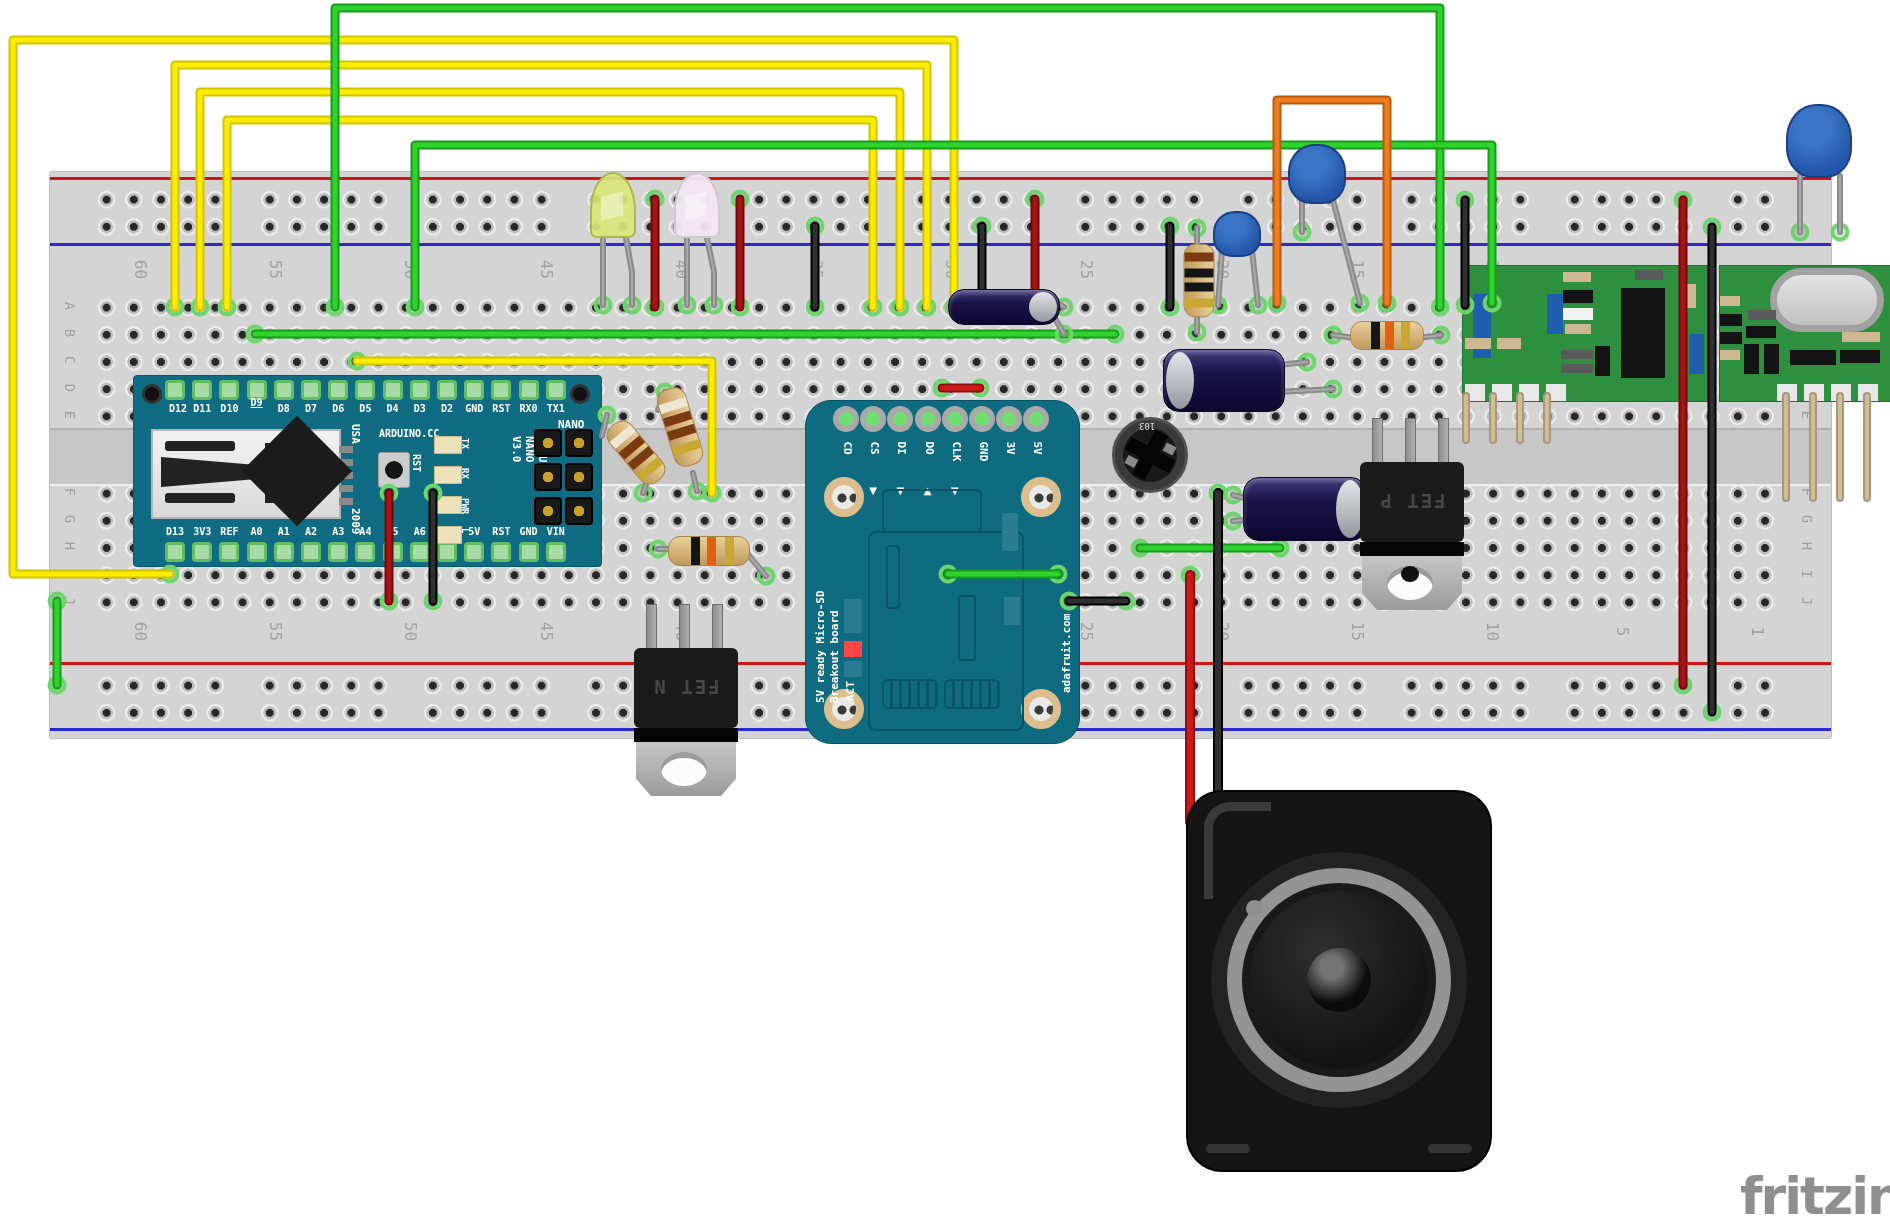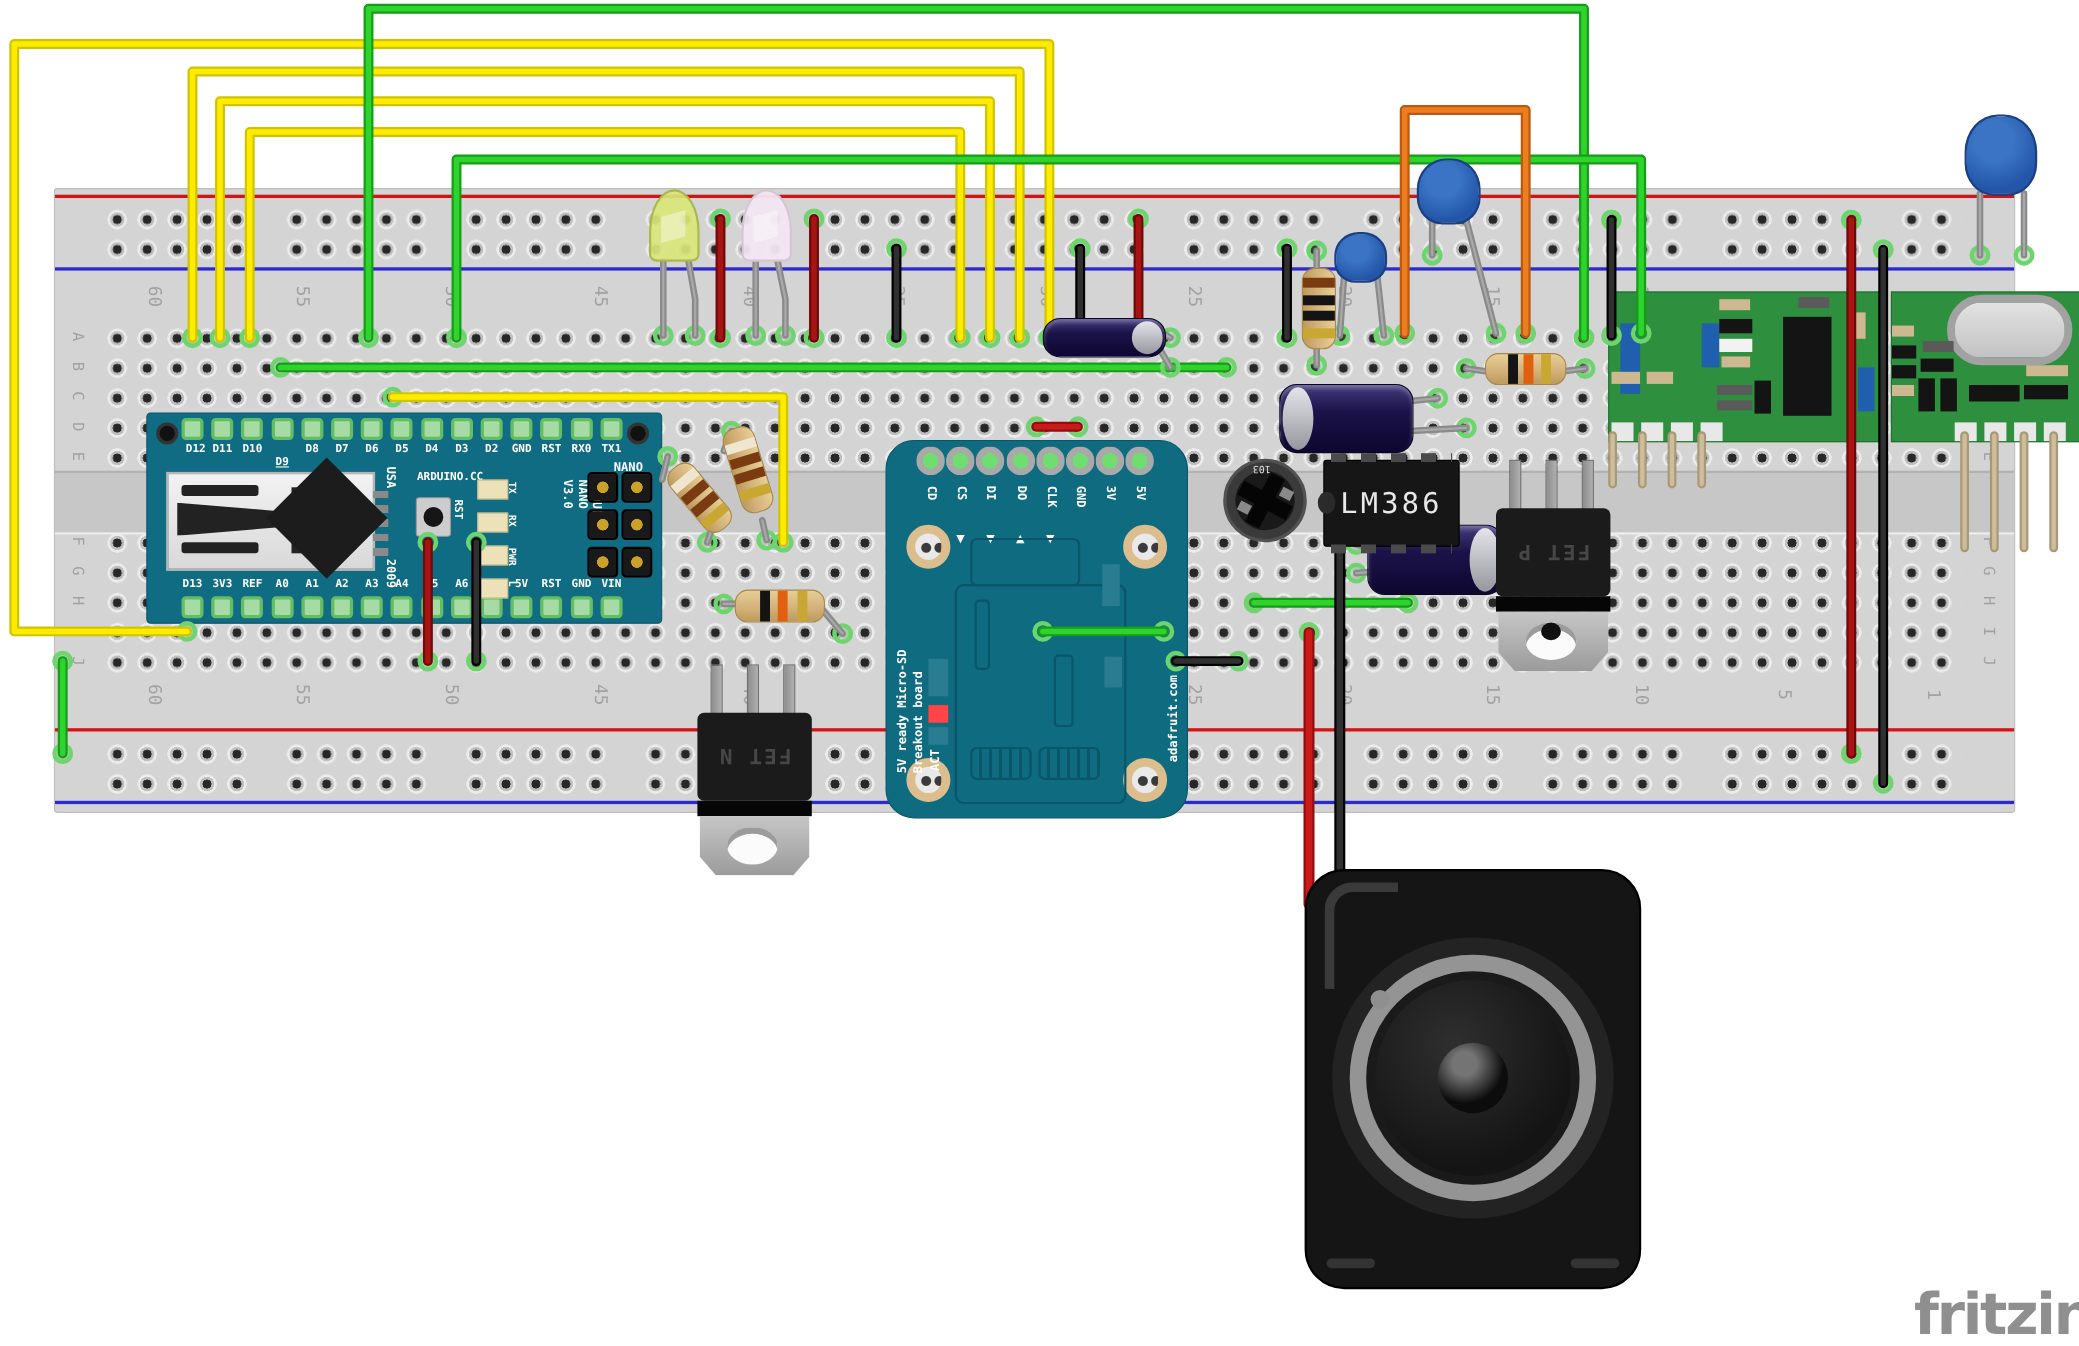--- a/index.html
+++ b/index.html
@@ -149,21 +149,21 @@
         <span class="pad-sq" style="left: 303px; top: 4px;"></span>
         <span class="pad-sq" style="left: 330.2px; top: 4px;"></span>
         <span class="pad-sq" style="left: 357.4px; top: 4px;"></span>
         <span class="pad-sq" style="left: 384.6px; top: 4px;"></span>
         <span class="pad-sq" style="left: 411.8px; top: 4px;"></span>
       </div>
     <div>
         <span class="pin-lab" style="left: 27px; top: 27px;">D12</span>
         <span class="pin-lab" style="left: 51.2px; top: 27px;">D11</span>
         <span class="pin-lab" style="left: 78.4px; top: 27px;">D10</span>
-        <span class="pin-lab" style="left: 105.6px; top: 39px; text-decoration: underline;">D9</span>
+        <span class="pin-lab" style="left: 105.6px; top: 21px; text-decoration: underline;">D9</span>
         <span class="pin-lab" style="left: 132.8px; top: 27px;">D8</span>
         <span class="pin-lab" style="left: 160px; top: 27px;">D7</span>
         <span class="pin-lab" style="left: 187.2px; top: 27px;">D6</span>
         <span class="pin-lab" style="left: 214.4px; top: 27px;">D5</span>
         <span class="pin-lab" style="left: 241.6px; top: 27px;">D4</span>
         <span class="pin-lab" style="left: 268.8px; top: 27px;">D3</span>
         <span class="pin-lab" style="left: 296px; top: 27px;">D2</span>
         <span class="pin-lab" style="left: 323.2px; top: 27px;">GND</span>
         <span class="pin-lab" style="left: 350.4px; top: 27px;">RST</span>
         <span class="pin-lab" style="left: 377.6px; top: 27px;">RX0</span>
@@ -606,26 +606,20 @@
   <div class="abs" style="left:1112px;top:417px;width:76px;height:76px;border-radius:50%;background:#3a3a3a;border:3px solid #515151;box-sizing:border-box;">
     <div class="abs" style="left:8px;top:8px;width:54px;height:54px;border-radius:50%;background:#191919;"></div>
     <div class="abs" style="left:8px;top:8px;width:54px;height:54px;transform:rotate(28deg);">
       <div class="abs" style="left:2px;top:20px;width:50px;height:14px;background:#050505;"></div>
       <div class="abs" style="left:20px;top:2px;width:14px;height:50px;background:#050505;"></div>
       <div class="abs" style="left:36px;top:8px;width:11px;height:9px;background:#8a8a8a;"></div>
       <div class="abs" style="left:8px;top:37px;width:11px;height:9px;background:#8a8a8a;"></div>
     </div>
     <span class="abs" style="left:24px;top:1px;color:#ddd;font:9px 'DejaVu Sans Mono',monospace;transform:rotate(180deg);">103</span>
   </div>
-  <div class="abs" style="left:1203px;top:418px;width:122px;height:77px;background:#161616;border-radius:3px;border:1px solid #000;">
-    <div class="abs" style="left:6px;top:-7px;width:110px;height:8px;background:repeating-linear-gradient(90deg,#4a4a4a 0 14px,transparent 14px 27.2px);"></div>
-    <div class="abs" style="left:6px;bottom:-7px;width:110px;height:8px;background:repeating-linear-gradient(90deg,#4a4a4a 0 14px,transparent 14px 27.2px);"></div>
-    <div class="abs" style="left:-6px;top:28px;width:16px;height:20px;border-radius:50%;background:#2b2b2b;"></div>
-    <span class="abs" style="left:0;top:24px;width:100%;text-align:center;color:#e8e8e8;font:26px 'DejaVu Sans Mono',monospace;letter-spacing:3px;">LM386</span>
-  </div>
 
   <div class="abs" style="left:634px;top:604px;width:104px;height:192px;">
     <div class="fet-leg" style="left:12px;top:0;"></div>
       <div class="fet-leg" style="left:45px;top:0;"></div>
       <div class="fet-leg" style="left:78px;top:0;"></div>
     <div class="fet-body" style="top:44px;"></div>
     <span class="fet-label" style="top:72px;">FET N</span>
     <div class="fet-band" style="top:124px;"></div>
     <div class="fet-tab" style="top:138px;"></div>
     <div class="fet-hole" style="left:27px;top:148px;"></div>

